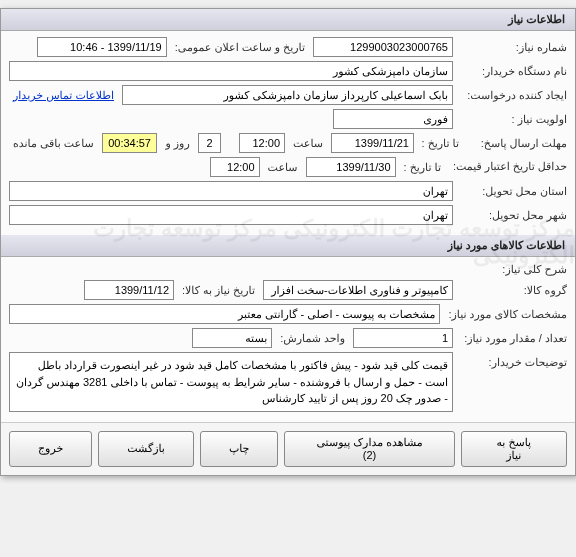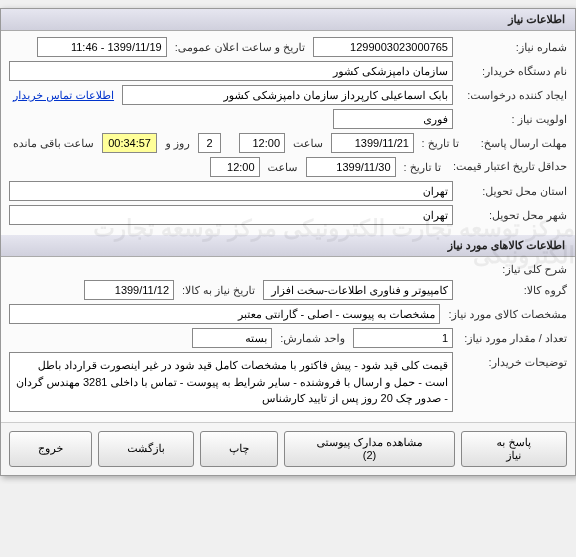--- a/index.html
+++ b/index.html
@@ -27,21 +27,21 @@
   <div class="watermark">مرکز توسعه تجارت الکترونیکی
 مرکز توسعه تجارت الکترونیکی</div>
 
   <div class="section-header">اطلاعات نیاز</div>
   <div class="section-body">
 
     <div class="row">
       <span class="label">شماره نیاز:</span>
       <span class="field" style="width:140px">1299003023000765</span>
       <span class="label-mid">تاریخ و ساعت اعلان عمومی:</span>
-      <span class="field" style="width:130px">1399/11/19 - 11:46</span>
+      <span class="field" style="width:130px">1399/11/19 - 10:46</span>
     </div>
 
     <div class="row">
       <span class="label">نام دستگاه خریدار:</span>
       <span class="field f1">سازمان دامپزشکی کشور</span>
     </div>
 
     <div class="row">
       <span class="label">ایجاد کننده درخواست:</span>
       <span class="field f1">بابک اسماعیلی کارپرداز سازمان دامپزشکی کشور</span>

